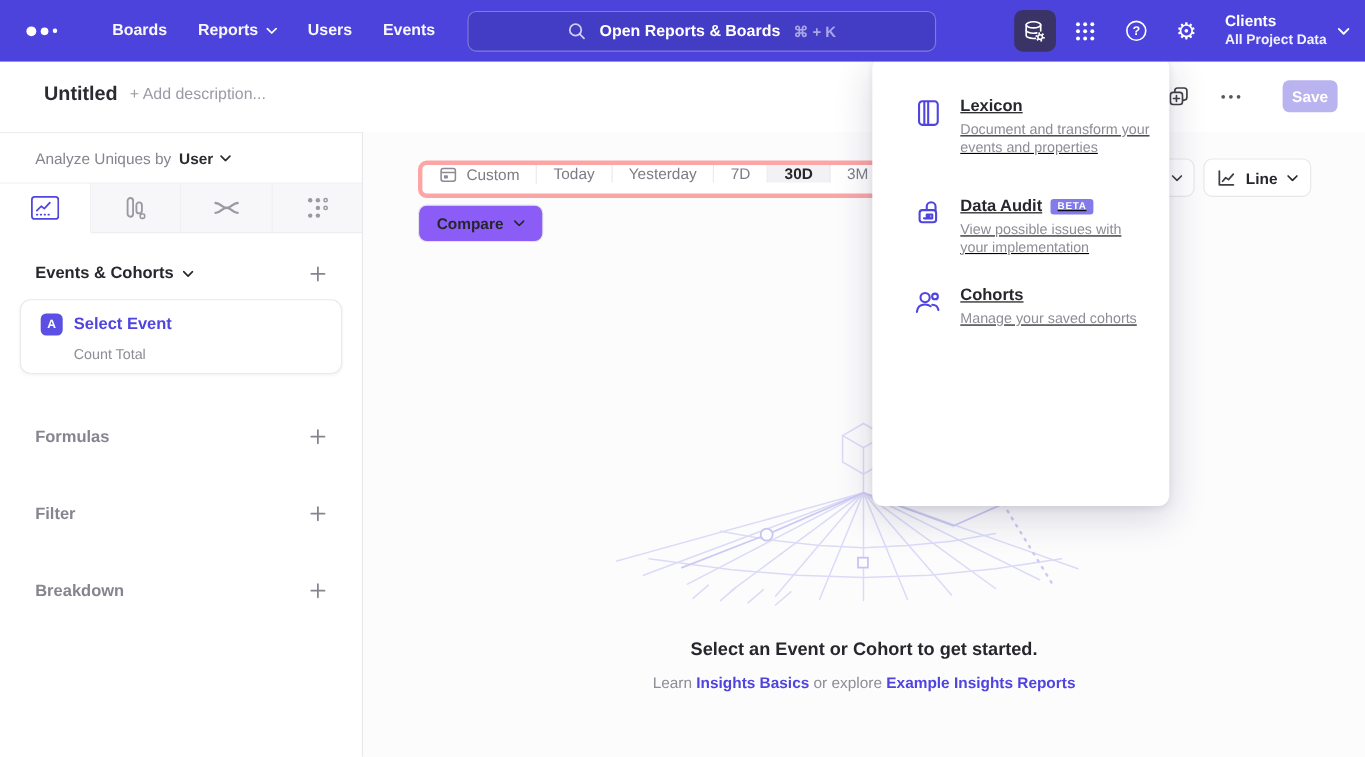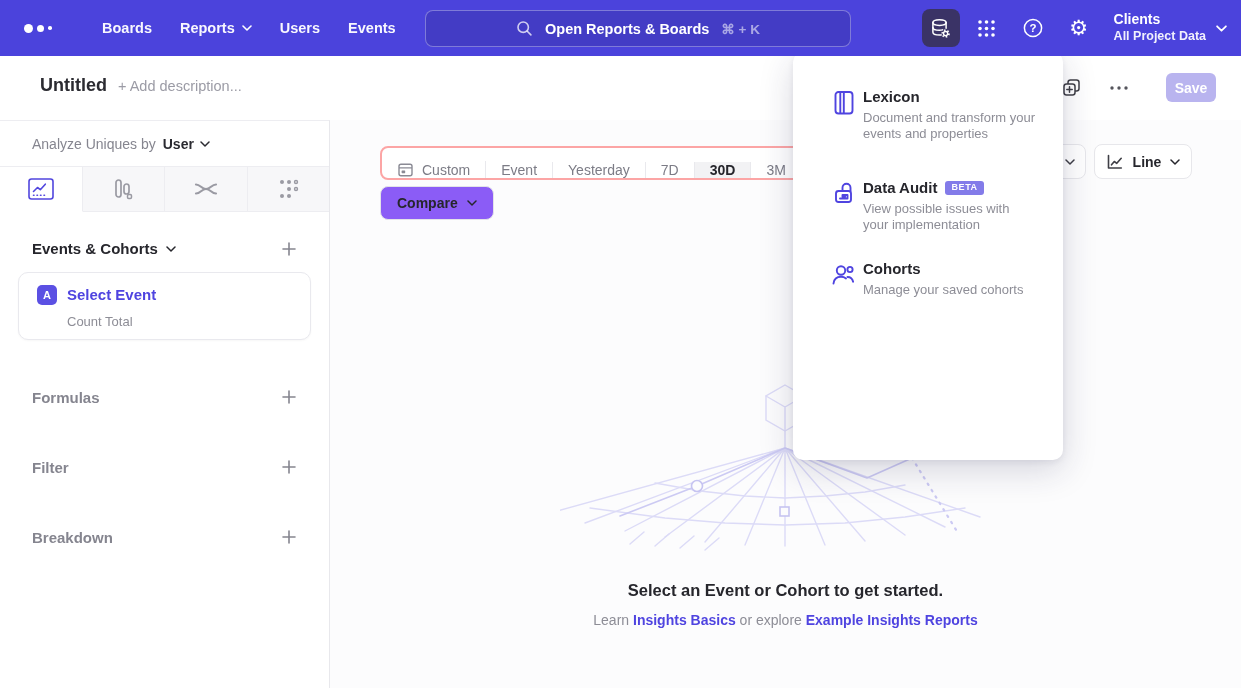--- a/index.html
+++ b/index.html
@@ -65,22 +65,22 @@
     align-items:center; justify-content:center; }
   .event-title { position:absolute; left:48px; top:13px; color:#4F44E0; font-size:15px; font-weight:700; }
   .event-sub { position:absolute; left:48px; top:41px; color:#8D8D96; font-size:13px; }
   .section-row { margin:0 32px; height:22px; display:flex; align-items:center;
     justify-content:space-between; }
   .section-label { color:#85858F; font-size:15px; font-weight:700; }
   .sr1 { margin-top:46px; } .sr2 { margin-top:48px; } .sr3 { margin-top:48px; }
 
   
   .main { position:absolute; left:330px; top:120px; width:911px; height:568px; background:#FCFCFD; }
-  .seg-control { position:absolute; left:50px; top:26px; height:34px; display:flex; align-items:flex-end;
-    background:#fff; border:2px solid #fca5a5; border-radius:8px; overflow:hidden; }
+  .seg-control { position:absolute; left:50px; top:26px; height:34px; display:flex; align-items:flex-start;
+    background:#fff; border:4px solid #fca5a5; border-radius:8px; overflow:hidden; }
   .seg { display:flex; align-items:center; gap:8px; padding:0 15px; font-size:14px; color:#7C7C86;
     border-right:1px solid #E9E9ED; cursor:pointer; white-space:nowrap; }
   .seg:last-child { border-right:none; }
   .seg.selected { background:#F2F2F4; color:#26262C; font-weight:700; }
   .compare-btn { position:absolute; left:50px; top:66px; height:34px; padding:0 16px; background:#8b5cf6;
     border:1px solid #E3E3E8; border-radius:8px; display:flex; align-items:center; gap:9px;
     font-size:14px; font-weight:700; color:#26262C; cursor:pointer; }
   .ghost-dd { position:absolute; left:678px; top:24px; width:78px; height:35px; background:#fff;
     border:1px solid #E7E7EB; border-radius:8px; display:flex; align-items:center;
     justify-content:flex-end; padding-right:10px; color:#3F3F46; cursor:pointer; }
@@ -94,21 +94,21 @@
     font-size:14px; color:#8D8D96; }
   .empty-links a { color:#4F44E0; font-weight:700; text-decoration:none; cursor:pointer; }
 
   
   .panel { position:absolute; left:793px; top:52px; width:270px; height:408px; background:#fff;
     border-radius:10px; box-shadow:0 10px 34px rgba(35,35,80,.18), 0 2px 6px rgba(35,35,80,.08);
     z-index:40; padding-top:36px; }
   .p-item { display:flex; align-items:flex-start; padding:0 14px; cursor:pointer; }
   .p-icon { width:30px; height:30px; flex:none; margin-left:22px; color:#4F44E0;
     display:flex; align-items:center; justify-content:center; }
-  .p-text { margin-left:4px; width:172px; }
+  .p-text { margin-left:14px; width:172px;text-decoration:underline; }
   .p-title { font-size:15px; font-weight:700; color:#26262C; margin-bottom:5px;
     display:flex; align-items:center; gap:8px; }
   .p-desc { font-size:13px; line-height:15.5px; color:#8D8D96; }
   .beta-badge { background:#837BE9; color:#fff; font-size:9px; font-weight:700; letter-spacing:.6px;
     padding:2.5px 6px; border-radius:3px; line-height:1; }
   .pi-1 { margin-bottom:38px; } .pi-2 { margin-bottom:28px; } .pi-3 { margin-bottom:42px; }
   .p-item.highlight { margin:0 14px; padding:13px 0; background:#F4F4F6; border-radius:8px; }
 
   svg { display:block; }
 </style>
@@ -315,21 +315,21 @@
   <div class="seg-control">
     <div class="seg">
       <svg width="17" height="17" viewBox="0 0 17 17">
         <rect x="2" y="3.2" width="13" height="11.5" rx="2" fill="none" stroke="#8A8A94" stroke-width="1.4"></rect>
         <path d="M2 6.8h13" stroke="#8A8A94" stroke-width="1.3"></path>
         <rect x="4.6" y="9.4" width="3.6" height="2.8" rx="0.6" fill="#8A8A94"></rect>
       </svg>
       <span>Custom</span>
     </div>
     <div class="seg">
-        <span>Event</span>
+        <span>Today</span>
       </div>
     <div class="seg">
         <span>Yesterday</span>
       </div>
     <div class="seg">
         <span>7D</span>
       </div>
     <div class="seg selected">
         <span>30D</span>
       </div>

